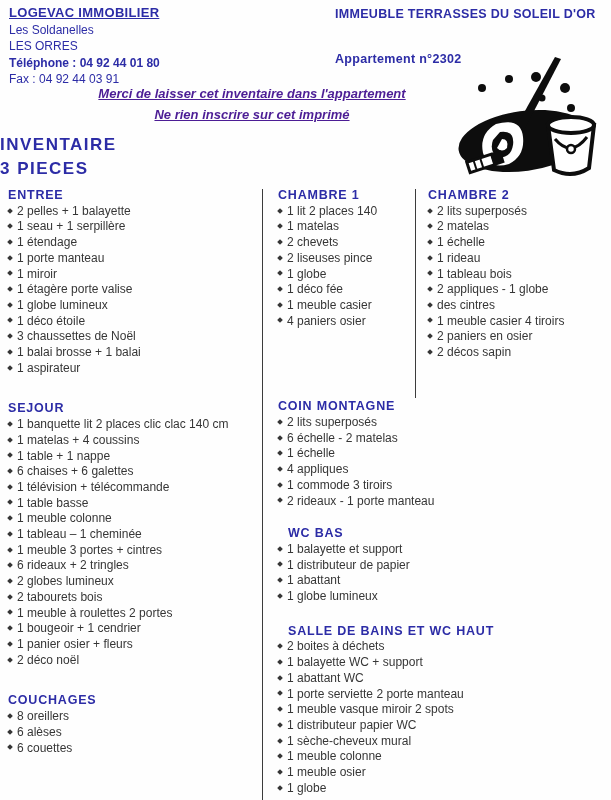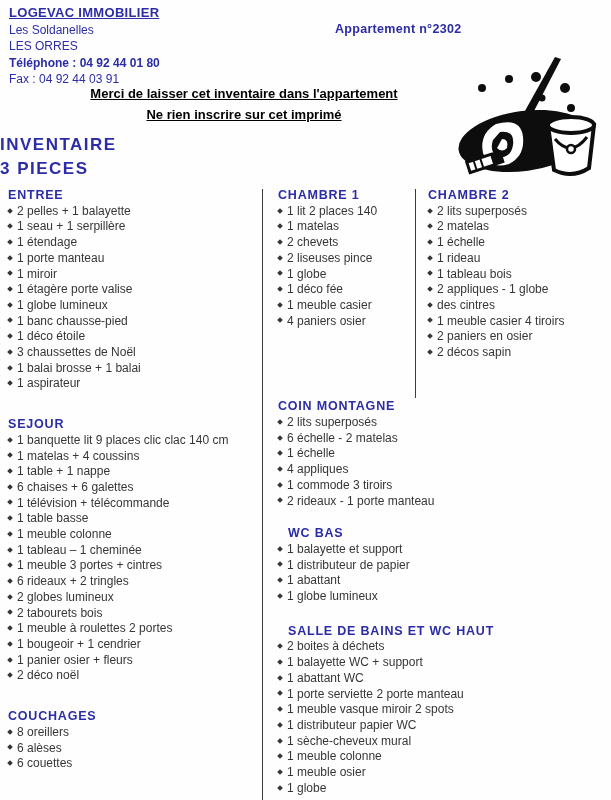--- a/index.html
+++ b/index.html
@@ -5,24 +5,24 @@
   html,body{margin:0;padding:0;background:#ffffff;}
   .page{
     position:relative;width:611px;height:800px;background:#fefefe;overflow:hidden;
     font-family:"Liberation Sans","DejaVu Sans",sans-serif;color:#363636;
   }
   
   .hdr-left{position:absolute;left:9px;top:5px;line-height:16.5px;font-size:12px;color:#2c2ca6;}
   .company{font-size:13px;font-weight:bold;text-decoration:underline;letter-spacing:.3px;}
   .phone{font-weight:bold;}
   .hdr-right{position:absolute;left:335px;top:7px;font-size:12.5px;font-weight:bold;color:#2c2ca6;letter-spacing:.3px;}
-  .apartment{margin-top:15px;}
+  .apartment{margin-top:31px;}
   
   .notice{position:absolute;left:0;top:83px;width:488px;text-align:center;
-    color:#000000;font-size:13px;font-weight:bold;line-height:21px;}
+    color:#4c1d95;font-size:13px;font-weight:bold;font-style:italic;line-height:21px;padding-left:8px;}
   .notice div{text-decoration:underline;}
   
   .doc-title{position:absolute;left:0;top:133px;width:544px;text-align:left;
     color:#2c2ca6;font-size:17px;font-weight:bold;letter-spacing:1.5px;line-height:24px;}
   
   .clipart{position:absolute;left:452px;top:55px;width:145px;height:125px;}
   
   .col{position:absolute;top:188px;font-size:12px;line-height:15.7px;}
   #col1{left:8px;width:252px;}
   #col2{left:278px;width:235px;}
@@ -47,20 +47,21 @@
 
   <div class="hdr-left">
     <div class="company">LOGEVAC IMMOBILIER</div>
     <div>Les Soldanelles</div>
     <div>LES ORRES</div>
     <div class="phone">Téléphone : 04 92 44 01 80</div>
     <div>Fax : 04 92 44 03 91</div>
   </div>
 
   <div class="hdr-right">
+    <div>IMMEUBLE TERRASSES DU SOLEIL D'OR</div>
     <div class="apartment">Appartement n°2302</div>
   </div>
 
   <div class="notice">
     <div>Merci de laisser cet inventaire dans l'appartement</div>
     <div>Ne rien inscrire sur cet imprimé</div>
   </div>
 
   <svg class="clipart" viewBox="0 0 145 125" aria-hidden="true">
     <ellipse cx="72" cy="86" rx="66" ry="30" fill="#0d0d0d" transform="rotate(-8 72 86)"></ellipse>
@@ -98,31 +99,30 @@
     <div class="section">
       <div class="sec-title">ENTREE</div>
       <div>
           <div class="item"><span class="bullet"></span><span>2 pelles + 1 balayette</span></div>
           <div class="item"><span class="bullet"></span><span>1 seau + 1 serpillère</span></div>
           <div class="item"><span class="bullet"></span><span>1 étendage</span></div>
           <div class="item"><span class="bullet"></span><span>1 porte manteau</span></div>
           <div class="item"><span class="bullet"></span><span>1 miroir</span></div>
           <div class="item"><span class="bullet"></span><span>1 étagère porte valise</span></div>
           <div class="item"><span class="bullet"></span><span>1 globe lumineux</span></div>
-          <div class="item"><span class="bullet"></span><span>1 banc chausse-pied</span></div>
           <div class="item"><span class="bullet"></span><span>1 déco étoile</span></div>
           <div class="item"><span class="bullet"></span><span>3 chaussettes de Noël</span></div>
           <div class="item"><span class="bullet"></span><span>1 balai brosse + 1 balai</span></div>
           <div class="item"><span class="bullet"></span><span>1 aspirateur</span></div>
         </div>
     </div>
     <div class="section">
       <div class="sec-title">SEJOUR</div>
       <div>
-          <div class="item"><span class="bullet"></span><span>1 banquette lit 9 places clic clac 140 cm</span></div>
+          <div class="item"><span class="bullet"></span><span>1 banquette lit 2 places clic clac 140 cm</span></div>
           <div class="item"><span class="bullet"></span><span>1 matelas + 4 coussins</span></div>
           <div class="item"><span class="bullet"></span><span>1 table + 1 nappe</span></div>
           <div class="item"><span class="bullet"></span><span>6 chaises + 6 galettes</span></div>
           <div class="item"><span class="bullet"></span><span>1 télévision + télécommande</span></div>
           <div class="item"><span class="bullet"></span><span>1 table basse</span></div>
           <div class="item"><span class="bullet"></span><span>1 meuble colonne</span></div>
           <div class="item"><span class="bullet"></span><span>1 tableau – 1 cheminée</span></div>
           <div class="item"><span class="bullet"></span><span>1 meuble 3 portes + cintres</span></div>
           <div class="item"><span class="bullet"></span><span>6 rideaux + 2 tringles</span></div>
           <div class="item"><span class="bullet"></span><span>2 globes lumineux</span></div>

